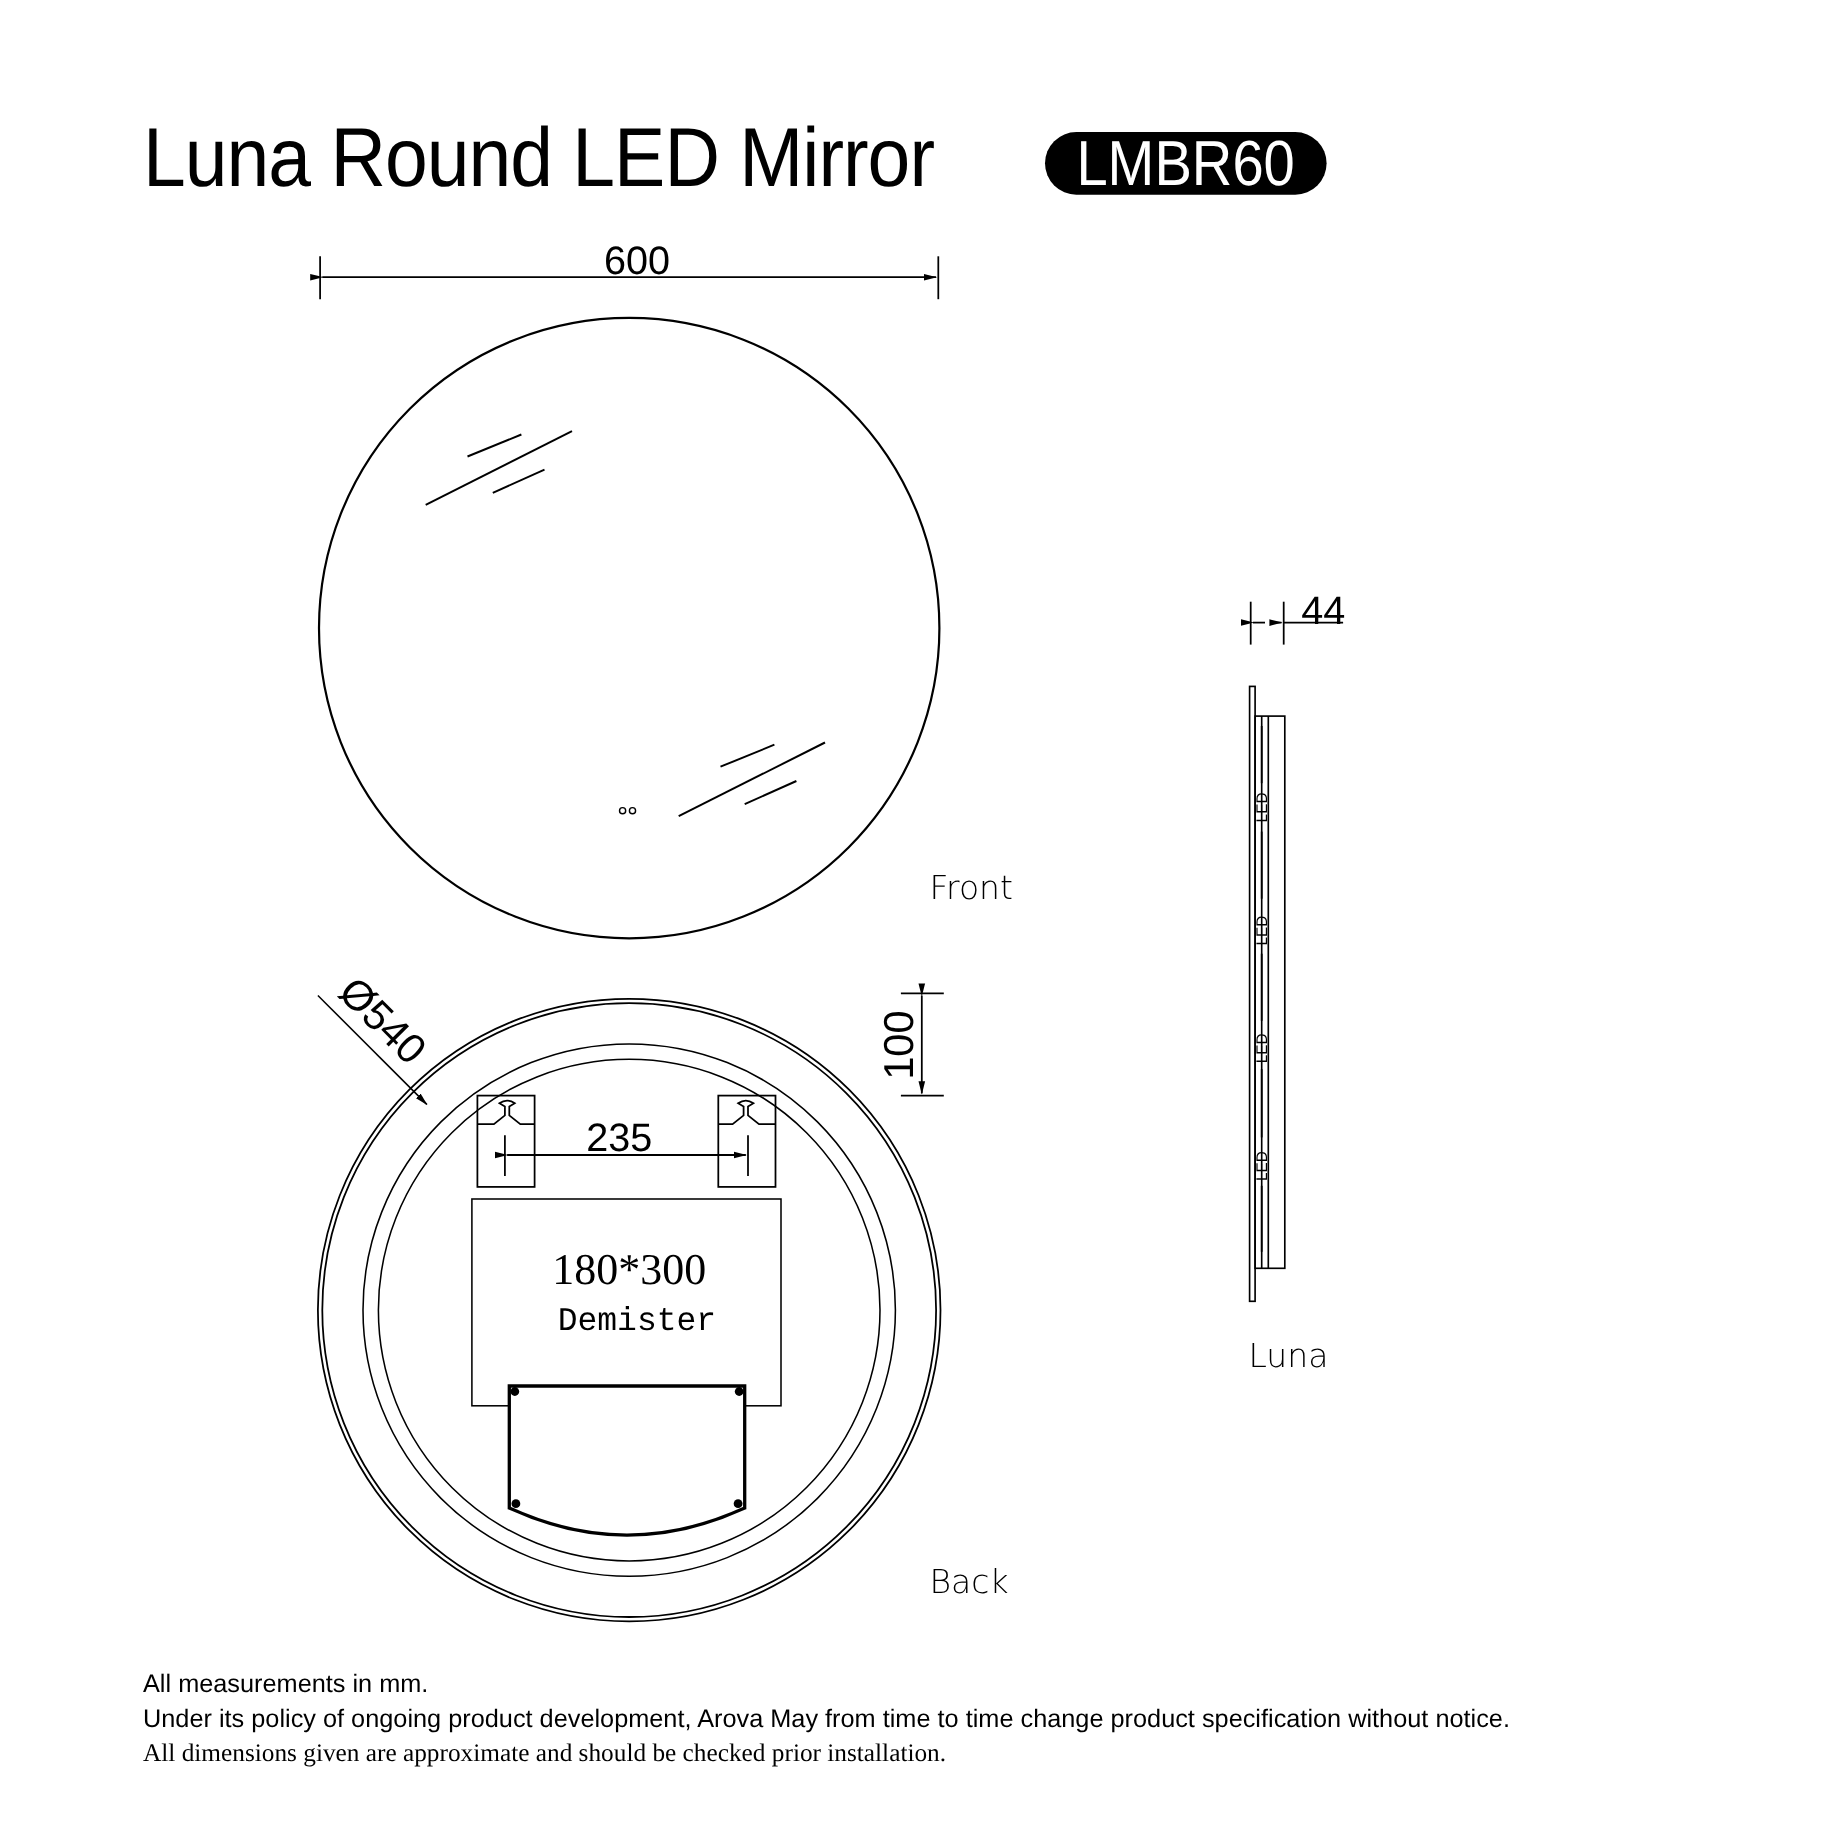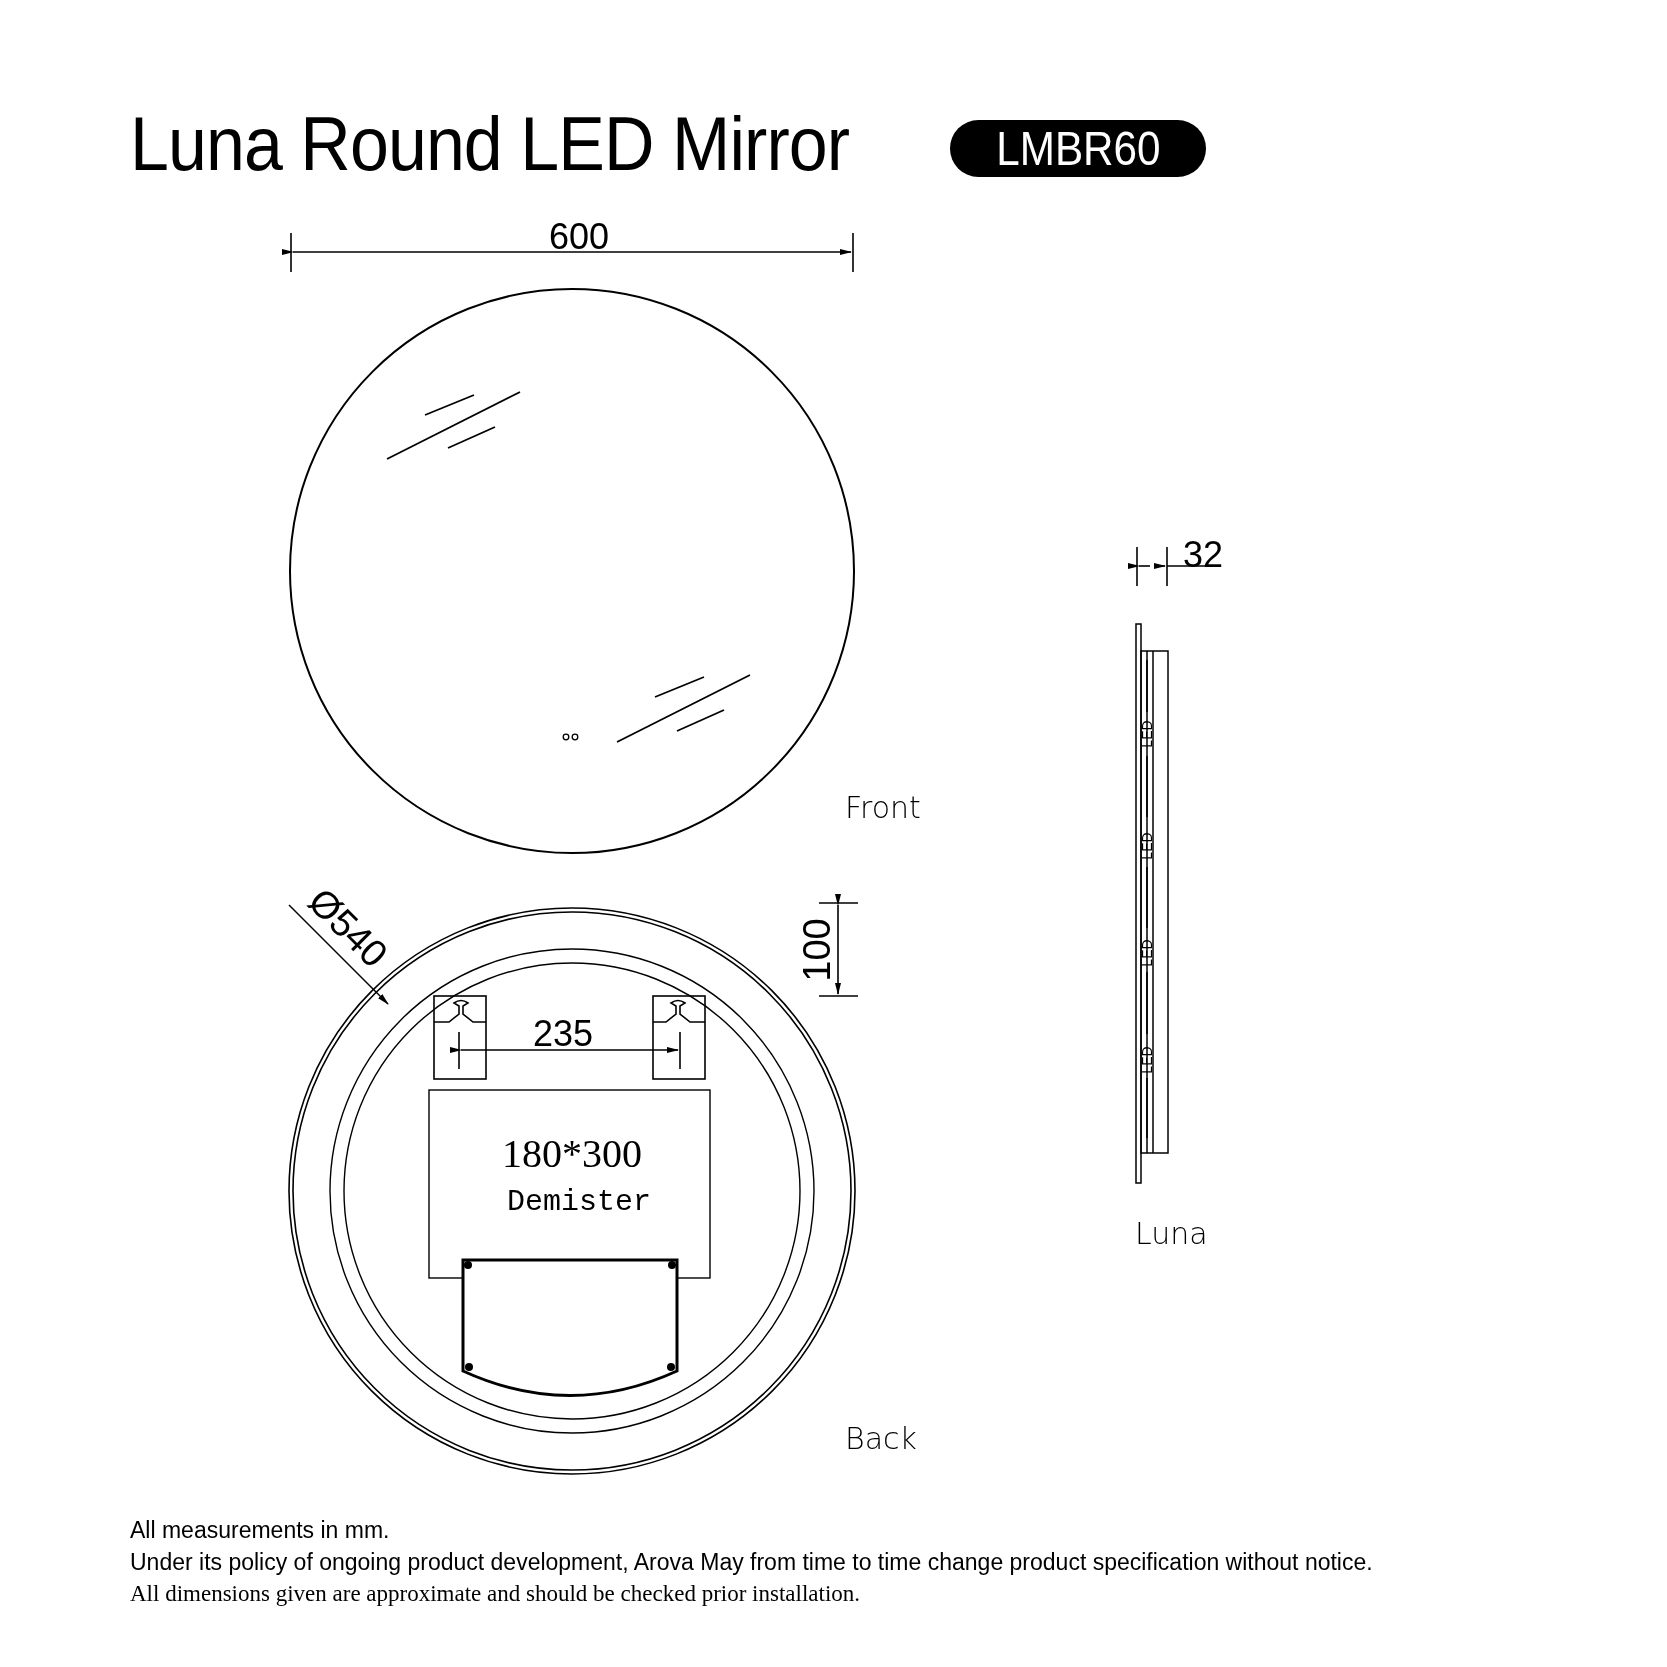--- a/index.html
+++ b/index.html
@@ -3,21 +3,21 @@
 <meta charset="utf-8">
 <style>
   html, body { margin:0; padding:0; background:#ffffff; }
   body { width:1667px; height:1667px; position:relative; overflow:hidden;
          font-family:"Liberation Sans", sans-serif; color:#000; }
   .abs { position:absolute; white-space:nowrap; }
   .title { left:130px; top:100px; font-size:76px; letter-spacing:-1px;
            font-family:"Liberation Sans", sans-serif; transform:scaleX(0.92); transform-origin:left top; }
   .badge { left:950px; top:120px; width:256px; height:57px; background:#000; color:#fff;
            border-radius:29px; display:flex; align-items:center; justify-content:center;
-           font-size:48px; }
+           font-size:58px; }
   .badge span { transform:scaleX(0.88); display:inline-block; }
   .dim { font-size:36px; font-family:"Liberation Sans", sans-serif; }
   .view-label { font-size:30px; font-family:"DejaVu Sans", sans-serif; font-weight:300; }
   .demister-size { font-size:40px; font-family:"Liberation Serif", serif; }
   .demister-label { font-size:30px; font-family:Liberation Mono, monospace;text-align:center; }
   .note { left:130px; font-size:23px; font-family:"Liberation Sans", sans-serif; }
   svg.drawing { position:absolute; left:0; top:0; }
 </style>
 </head>
 <body>
@@ -132,21 +132,21 @@
     <text x="1152" y="953" transform="rotate(-90 1152 953)" text-anchor="middle">LED</text>
     <text x="1152" y="1060" transform="rotate(-90 1152 1060)" text-anchor="middle">LED</text>
   </g>
 
   <text x="306" y="904" transform="rotate(45 306 904)" font-family="Liberation Sans, sans-serif" font-size="38" fill="#000">Ø540</text>
   <text x="830" y="950" transform="rotate(-90 830 950)" text-anchor="middle" font-family="Liberation Sans, sans-serif" font-size="38" fill="#000">100</text>
 </svg>
 
 <div class="abs dim" style="left:549px; top:216px;">600</div>
 <div class="abs dim" style="left:533px; top:1013px;">235</div>
-<div class="abs dim" style="left:1183px; top:534px;">32</div>
+<div class="abs dim" style="left:1183px; top:534px;">44</div>
 
 <div class="abs demister-size" style="left:502px; top:1130px;">180*300</div>
 <div class="abs demister-label" style="left:507px; top:1185px;">Demister</div>
 
 <div class="abs view-label" style="left:845px; top:790px;">Front</div>
 <div class="abs view-label" style="left:845px; top:1421px;">Back</div>
 <div class="abs view-label" style="left:1135px; top:1216px;">Luna</div>
 
 <div class="abs note" style="top:1517px;text-align:right;">All measurements in mm.</div>
 <div class="abs note" style="top:1549px;">Under its policy of ongoing product development,  Arova May from time to time change product specification without notice.</div>

